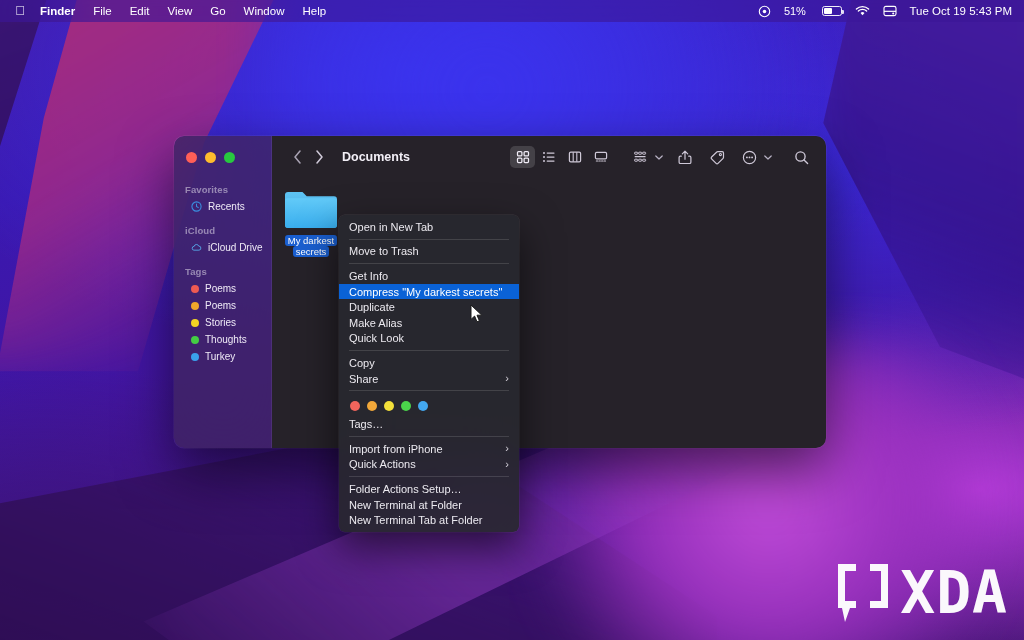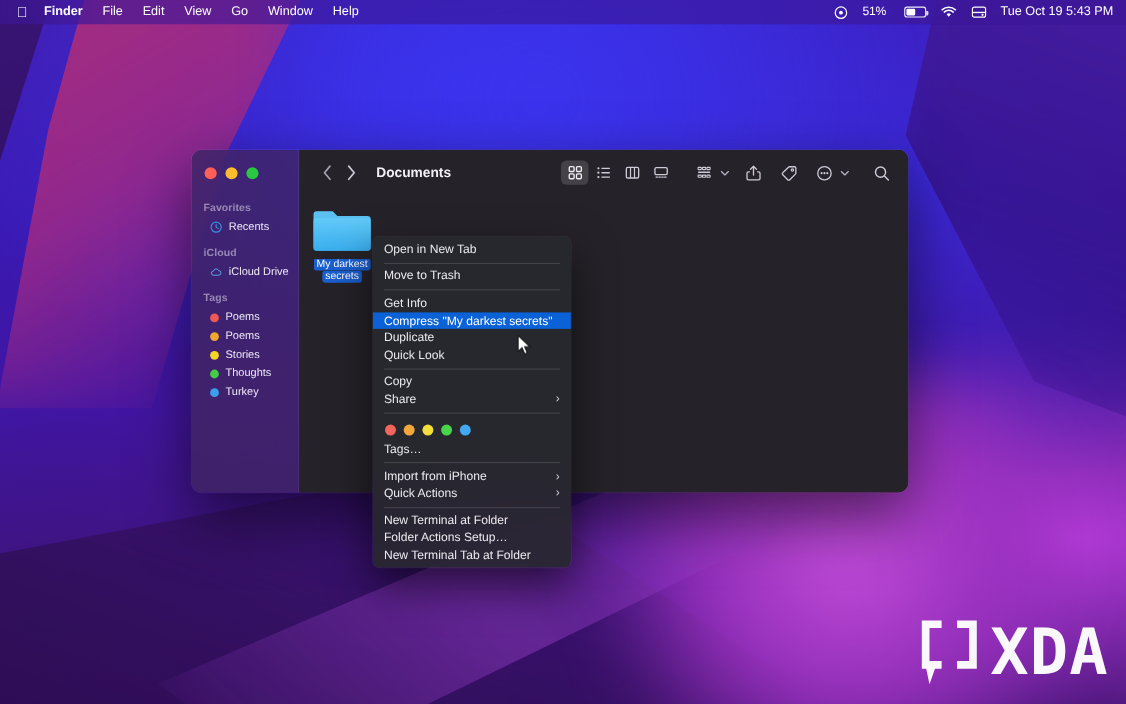--- a/index.html
+++ b/index.html
@@ -457,20 +457,23 @@
   <div class="ctx-item">
     <span>Get Info</span>
   </div>
   <div class="ctx-item hl">
     <span>Compress "My darkest secrets"</span>
   </div>
   <div class="ctx-item">
     <span>Duplicate</span>
   </div>
   <div class="ctx-item">
+    <span>Make Alias</span>
+  </div>
+  <div class="ctx-item">
     <span>Quick Look</span>
   </div>
   <div class="ctx-sep"></div>
 
   <div class="ctx-item">
     <span>Copy</span>
   </div>
   <div class="ctx-item">
     <span>Share</span>
     <span class="sub">›</span>
@@ -493,24 +496,24 @@
     <span>Import from iPhone</span>
     <span class="sub">›</span>
   </div>
   <div class="ctx-item">
     <span>Quick Actions</span>
     <span class="sub">›</span>
   </div>
   <div class="ctx-sep"></div>
 
   <div class="ctx-item">
+    <span>Folder Actions Setup…</span>
+  </div>
+  <div class="ctx-item">
     <span>New Terminal at Folder</span>
-  </div>
-  <div class="ctx-item">
-    <span>Folder Actions Setup…</span>
   </div>
   <div class="ctx-item">
     <span>New Terminal Tab at Folder</span>
   </div>
 </div>
 
 <div id="cursor">
   <svg width="14" height="20" viewBox="0 0 14 20">
     <path d="M1 1 L1 15.4 L4.6 12.1 L7.0 17.8 L9.4 16.8 L7.0 11.2 L11.8 11.2 Z" fill="#ffffff" stroke="#1b1b1b" stroke-width="1"></path>
   </svg>

